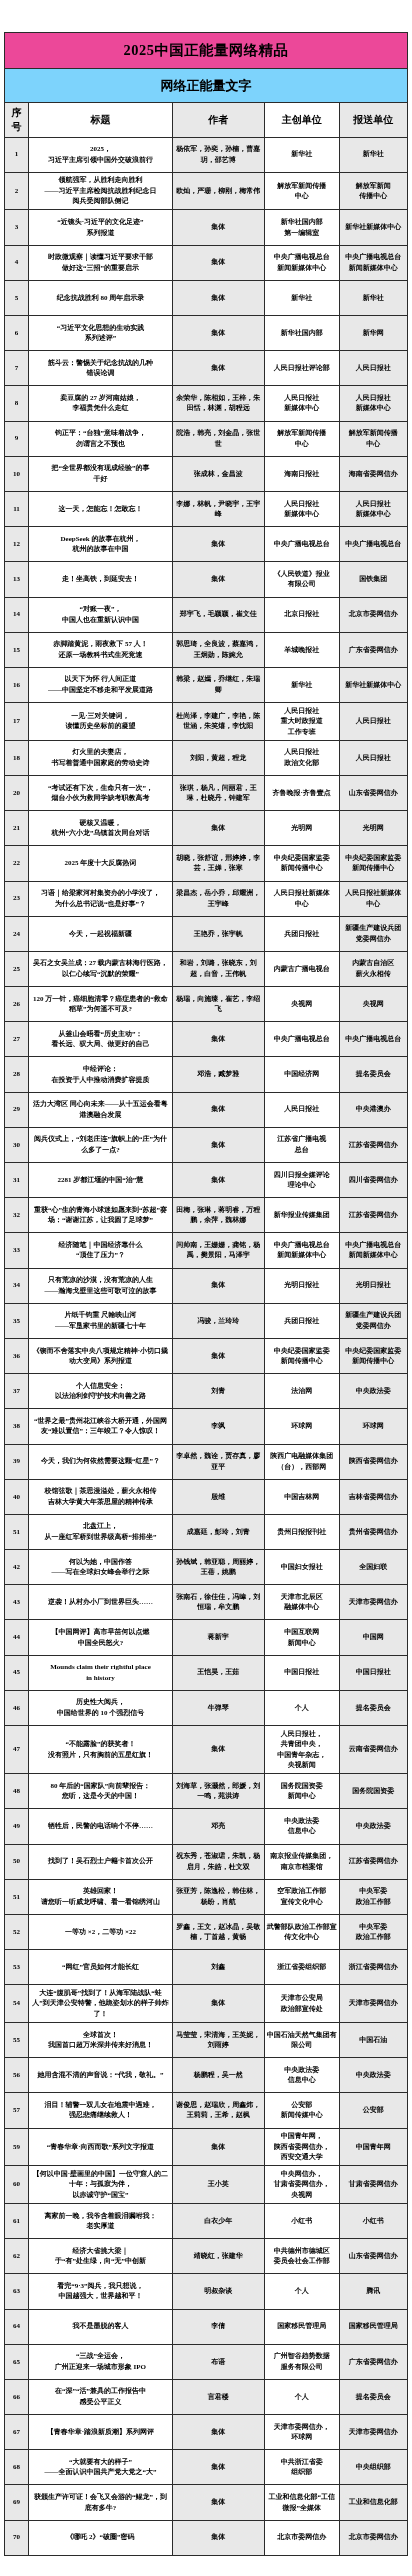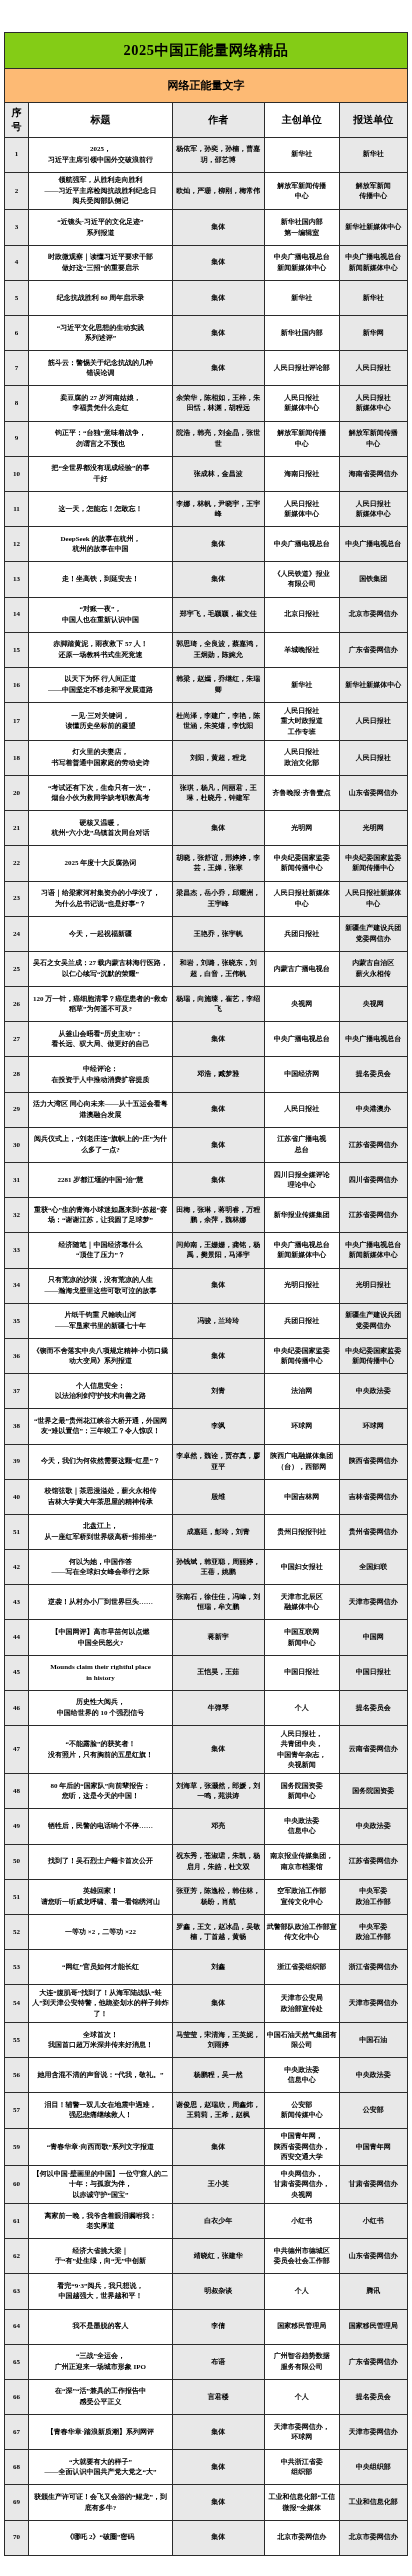--- a/index.html
+++ b/index.html
@@ -14,28 +14,28 @@
   }
   table.awards { border: 1.5px solid #2b2b2b; }
   table.awards th, table.awards td {
     border: 1px solid #2b2b2b;
     text-align: center;
     vertical-align: middle;
     padding: 2.6px 2.1px;
     word-break: break-word;
   }
   tr.title-row th {
-    background: #84cc16;
+    background: #ec4899;
     font-size: 14.4px;
     height: 30px;
     letter-spacing: 0.5px;
   }
   tr.section-row th {
-    background: #fdba74;
-    font-size: 11px;
+    background: #7dd3fc;
+    font-size: 13px;
     height: 28px;
   }
   tr.header-row th {
     font-size: 10px;
     height: 24px;
   }
   table.awards td {
     font-size: 7px;
     line-height: 1.5;
     height: 29px;

